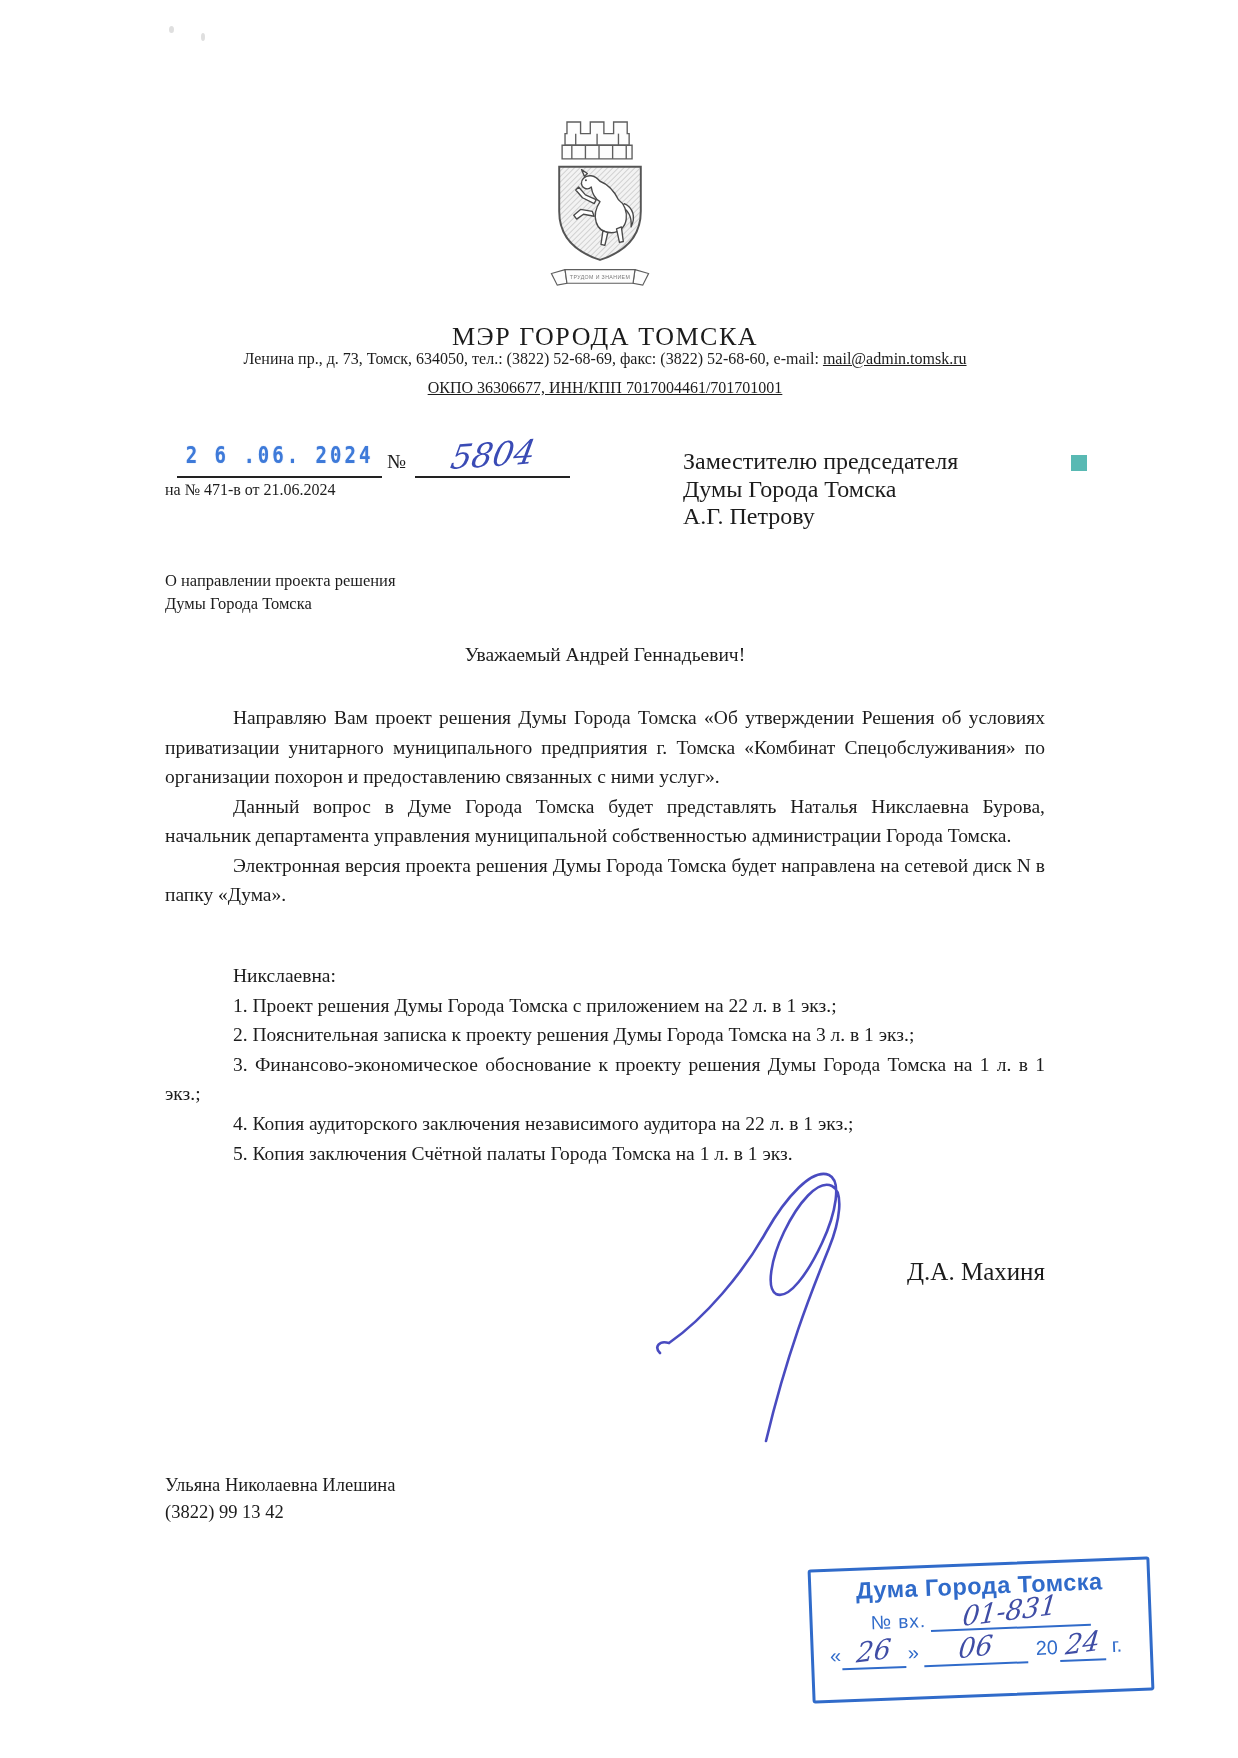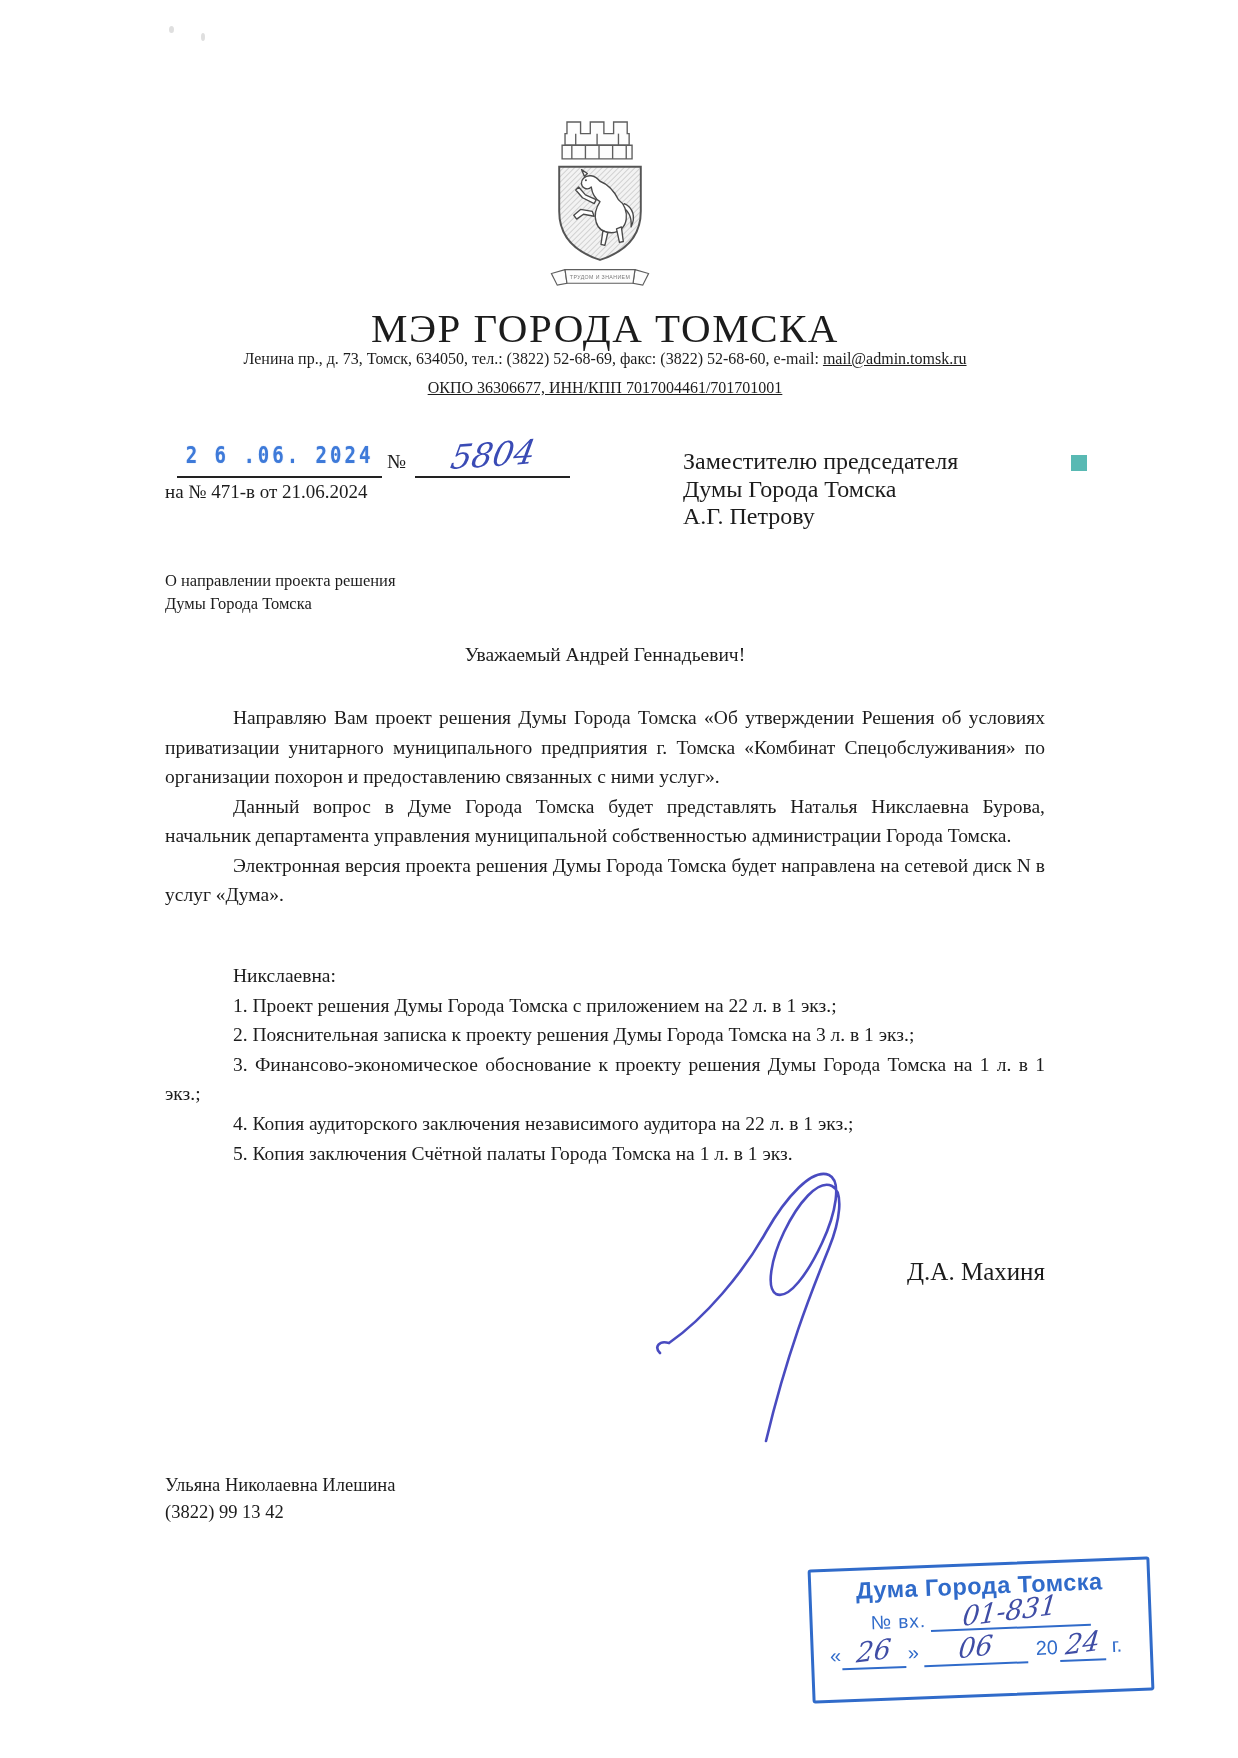--- a/index.html
+++ b/index.html
@@ -8,41 +8,41 @@
     background:#ffffff;overflow:hidden;
     font-family:"Liberation Serif", serif;color:#1c1c1c;
   }
   .abs{position:absolute;}
 
   
   .artifact-speck{position:absolute;background:#c9c9c9;border-radius:50%;opacity:.6;}
 
   
   .emblem-box{left:532px;top:116px;width:136px;height:181px;}
-  .lh-title{left:165px;top:304px;width:880px;text-align:center;
-    font-size:41px;letter-spacing:1.5px;white-space:nowrap;}
+  .lh-title{left:165px;top:322px;width:880px;text-align:center;
+    font-size:26px;letter-spacing:1.5px;white-space:nowrap;}
   .lh-addr{left:125px;top:350px;width:960px;text-align:center;font-size:16px;white-space:nowrap;}
   .lh-addr .email{text-decoration:underline;}
   .lh-okpo{left:165px;top:379px;width:880px;text-align:center;font-size:16px;text-decoration:underline;}
 
   
   .ref-block{left:165px;top:446px;width:430px;}
   .ref-top{position:relative;height:32px;}
   .ref-dateline{position:absolute;left:12px;top:0;width:205px;height:30px;
     border-bottom:2px solid #222;text-align:center;}
   .ref-date{display:inline-block;color:#2e6fd6;font-family:"DejaVu Sans Mono", monospace;
     font-weight:bold;font-size:19px;letter-spacing:3px;transform:scaleY(1.18);
     transform-origin:bottom;opacity:.92;text-shadow:0 0 1px rgba(46,111,214,.55);}
   .ref-no{position:absolute;left:222px;top:4px;font-size:20px;}
   .ref-numline{position:absolute;left:250px;top:0;width:155px;height:30px;
     border-bottom:2px solid #222;text-align:center;overflow:visible;}
   .hand{font-family:"DejaVu Serif", serif;font-style:italic;color:#3a4bb5;}
   .hand-5804{display:inline-block;font-size:33px;line-height:30px;
     transform:rotate(-4deg) skewX(-14deg);position:relative;top:-6px;}
-  .ref-reply{margin-top:3px;font-size:19px;}
+  .ref-reply{margin-top:3px;font-size:16px;}
 
   
   .recipient{left:683px;top:448px;width:360px;font-size:24px;line-height:27.5px;}
   .artifact-teal{left:1071px;top:455px;width:16px;height:16px;background:#2fa8a0;opacity:.8;}
 
   
   .subject{left:165px;top:570px;width:430px;font-size:16.5px;line-height:22.5px;}
 
   
   .salutation{left:165px;top:644px;width:880px;text-align:center;font-size:19.5px;}
@@ -164,21 +164,21 @@
   <div class="abs subject">
     <div>О направлении проекта решения</div>
     <div>Думы Города Томска</div>
   </div>
 
   <div class="abs salutation">Уважаемый Андрей Геннадьевич!</div>
 
   <div class="abs body-text">
     <p>Направляю Вам проект решения Думы Города Томска «Об утверждении Решения об условиях приватизации унитарного муниципального предприятия г. Томска «Комбинат Спецобслуживания» по организации похорон и предоставлению связанных с ними услуг».</p>
     <p>Данный вопрос в Думе Города Томска будет представлять Наталья Никслаевна Бурова, начальник департамента управления муниципальной собственностью администрации Города Томска.</p>
-    <p>Электронная версия проекта решения Думы Города Томска будет направлена на сетевой диск N в услуг «Дума».</p>
+    <p>Электронная версия проекта решения Думы Города Томска будет направлена на сетевой диск N в папку «Дума».</p>
   </div>
 
   <div class="abs attachments">
     <div class="att-label">Никслаевна:</div>
     <p>1. Проект решения Думы Города Томска с приложением на 22 л. в 1 экз.;</p>
     <p>2. Пояснительная записка к проекту решения Думы Города Томска на 3 л. в 1 экз.;</p>
     <p>3. Финансово-экономическое обоснование к проекту решения Думы Города Томска на 1 л. в 1 экз.;</p>
     <p>4. Копия аудиторского заключения независимого аудитора на 22 л. в 1 экз.;</p>
     <p>5. Копия заключения Счётной палаты Города Томска на 1 л. в 1 экз.</p>
   </div>

